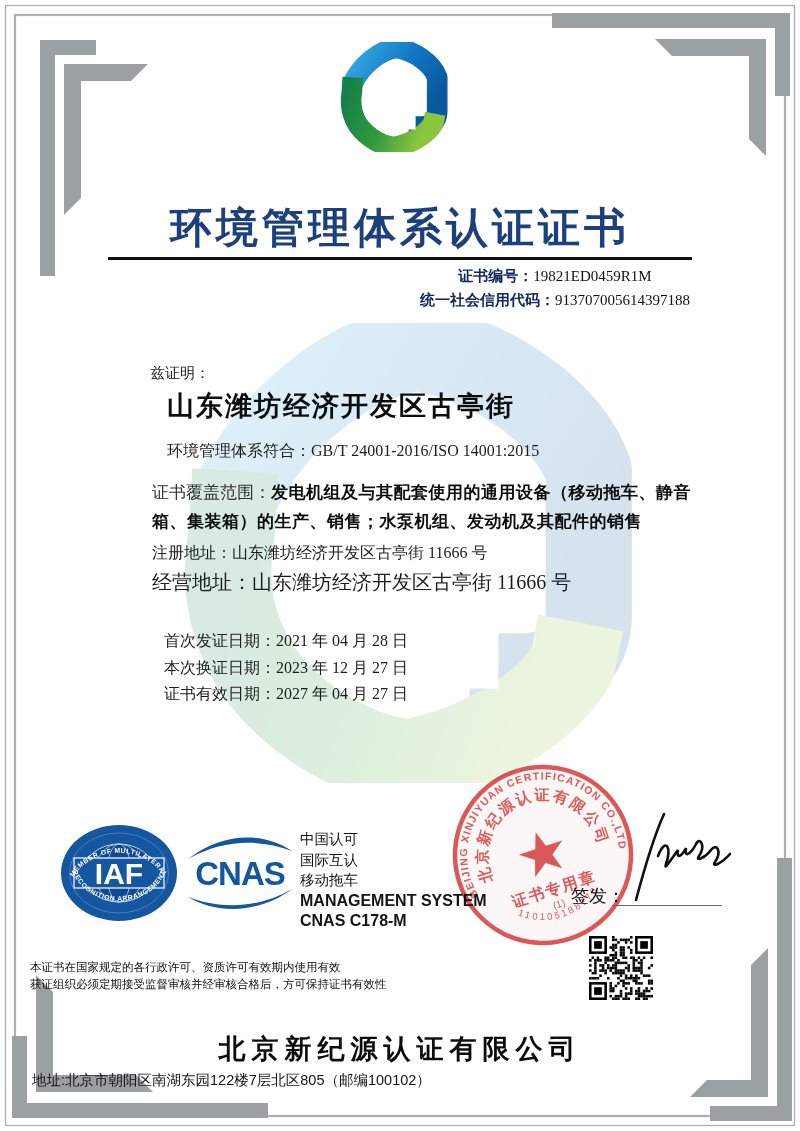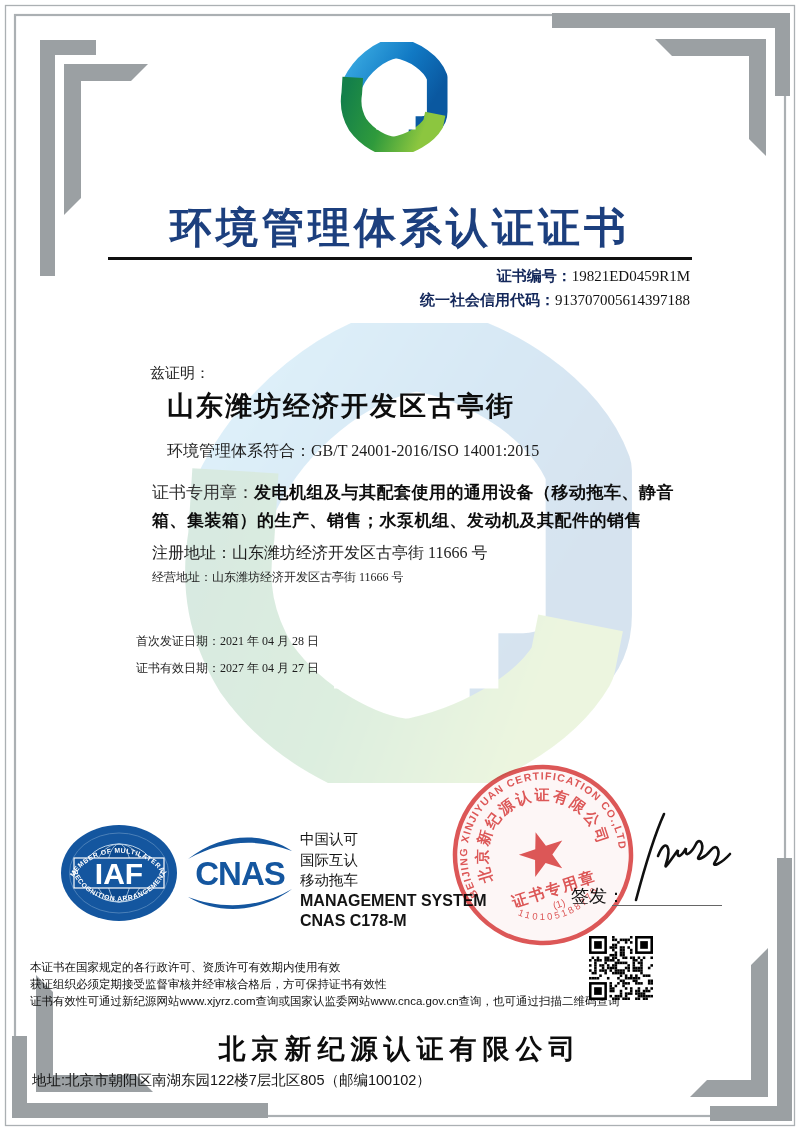--- a/index.html
+++ b/index.html
@@ -5,31 +5,31 @@
 <style>
   html,body{margin:0;padding:0;background:#ffffff;}
   .page{position:relative;width:800px;height:1131px;background:#ffffff;overflow:hidden;
         font-family:"Liberation Serif","DejaVu Serif",serif;color:#1a1a1a;}
   .abs{position:absolute;}
   svg{display:block;}
   .title{position:absolute;top:200px;left:0;width:800px;text-align:center;
          font-family:"Liberation Sans","DejaVu Sans",sans-serif;
          font-size:42px;font-weight:700;letter-spacing:4px;color:#1c3f7e;}
   .title-rule{position:absolute;top:257px;left:108px;width:584px;height:2.5px;background:#101010;}
-  .meta{position:absolute;top:264px;right:110px;text-align:right;font-size:15px;line-height:23px;color:#111;}
+  .meta{position:absolute;top:264px;right:110px;text-align:center;font-size:15px;line-height:23px;color:#111;}
   .meta .lbl{font-family:"Liberation Sans","DejaVu Sans",sans-serif;font-weight:600;color:#13275a;}
   .hereby{position:absolute;left:150px;top:364px;font-size:15px;color:#222;}
   .company{position:absolute;left:167px;top:388px;font-size:27px;font-weight:700;letter-spacing:2px;
            font-family:"Liberation Sans","DejaVu Sans",sans-serif;color:#0d0d0d;}
   .standard{position:absolute;left:167px;top:441px;font-size:16px;color:#1d1d1d;}
   .scope{position:absolute;left:152px;top:479px;width:556px;font-size:17px;line-height:28px;color:#333;}
-  .scope b{font-family:Liberation Serif, serif;color:#0d0d0d;letter-spacing:0.5px;}
+  .scope b{font-family:Liberation Mono, monospace;color:#0d0d0d;letter-spacing:0.5px;}
   .addr1{position:absolute;left:152px;top:543px;font-size:16px;color:#1d1d1d;}
-  .addr2{position:absolute;left:152px;top:569px;font-size:12px;color:#1d1d1d;}
-  .dates{position:absolute;left:136px;top:628px;font-size:12px;line-height:26.5px;color:#1d1d1d;}
+  .addr2{position:absolute;left:152px;top:569px;font-size:20px;color:#1d1d1d;}
+  .dates{position:absolute;left:164px;top:628px;font-size:16px;line-height:26.5px;color:#1d1d1d;}
   .acc-text{position:absolute;left:300px;top:829px;font-size:14.5px;line-height:20.5px;color:#141414;}
   .acc-text .en{font-family:"Liberation Sans","DejaVu Sans",sans-serif;font-weight:700;font-size:16px;}
   .sign-label{position:absolute;left:571px;top:884px;font-size:18px;
               font-family:"Liberation Sans","DejaVu Sans",sans-serif;color:#111;}
   .sign-line{position:absolute;left:612px;top:905px;width:110px;border-top:1.5px solid #666;}
   .fineprint{position:absolute;left:30px;top:959px;font-size:11.5px;line-height:17px;color:#111;
              font-family:"Liberation Sans","DejaVu Sans",sans-serif;}
   .footer-issuer{position:absolute;top:1031px;left:0;width:800px;text-align:center;
                  font-family:"Liberation Sans","DejaVu Sans",sans-serif;
                  font-size:27px;font-weight:700;letter-spacing:6px;color:#0c0c0c;}
@@ -98,31 +98,32 @@
     <div><span class="lbl">证书编号：</span><span>19821ED0459R1M</span></div>
     <div><span class="lbl">统一社会信用代码：</span><span>913707005614397188</span></div>
   </div>
 
   <div class="hereby">兹证明：</div>
   <div class="company">山东潍坊经济开发区古亭街</div>
   <div class="standard">
     <span>环境管理体系符合：</span><span>GB/T 24001-2016/ISO 14001:2015</span>
   </div>
   <div class="scope">
-    <span>证书专用章：</span><b>发电机组及与其配套使用的通用设备（移动拖车、静音箱、集装箱）的生产、销售；水泵机组、发动机及其配件的销售</b>
+    <span>证书覆盖范围：</span><b>发电机组及与其配套使用的通用设备（移动拖车、静音箱、集装箱）的生产、销售；水泵机组、发动机及其配件的销售</b>
   </div>
   <div class="addr1">
     <span>注册地址：</span><span>山东潍坊经济开发区古亭街 11666 号</span>
   </div>
   <div class="addr2">
     <span>经营地址：</span><span>山东潍坊经济开发区古亭街 11666 号</span>
   </div>
 
   <div class="dates">
     <div><span>首次发证日期：</span><span>2021 年 04 月 28 日</span></div>
+    <div><span>本次换证日期：</span><span>2023 年 12 月 27 日</span></div>
     <div><span>证书有效日期：</span><span>2027 年 04 月 27 日</span></div>
   </div>
 
   <svg class="abs" style="left:58px;top:823px" width="122" height="100" viewBox="-61 -50 122 100">
     <defs>
       <path id="iafTop" d="M -48,10 A 50,42 0 0 1 48,10"></path>
       <path id="iafBot" d="M -47,-4 A 48,40 0 0 0 47,-4"></path>
     </defs>
     <ellipse rx="58" ry="48" fill="#14569f"></ellipse>
     <ellipse rx="49.5" ry="40" fill="none" stroke="#4b80b8" stroke-width="1"></ellipse>
@@ -184,21 +185,20 @@
       </text>
     </g>
   </svg>
 
   <div class="sign-label">签发：</div>
   <div class="sign-line"></div>
 
   <div class="fineprint">
     <div>本证书在国家规定的各行政许可、资质许可有效期内使用有效</div>
     <div>获证组织必须定期接受监督审核并经审核合格后，方可保持证书有效性</div>
-    <div>证书有效性可通过新纪源网站www.xjyrz.com查询或国家认监委网站www.cnca.gov.cn查询，也可通过扫描二维码查询</div>
   </div>
 
   <svg class="abs" style="left:589px;top:936px" width="64" height="64" viewBox="0 0 64 64">
     <rect width="64" height="64" fill="#ffffff"></rect>
     <g id="qr-modules" fill="#000000">
         <rect x="23.04" y="0.00" width="2.56" height="2.56"></rect>
         <rect x="40.96" y="0.00" width="2.56" height="2.56"></rect>
         <rect x="23.04" y="2.56" width="2.56" height="2.56"></rect>
         <rect x="25.60" y="2.56" width="2.56" height="2.56"></rect>
         <rect x="30.72" y="2.56" width="2.56" height="2.56"></rect>

